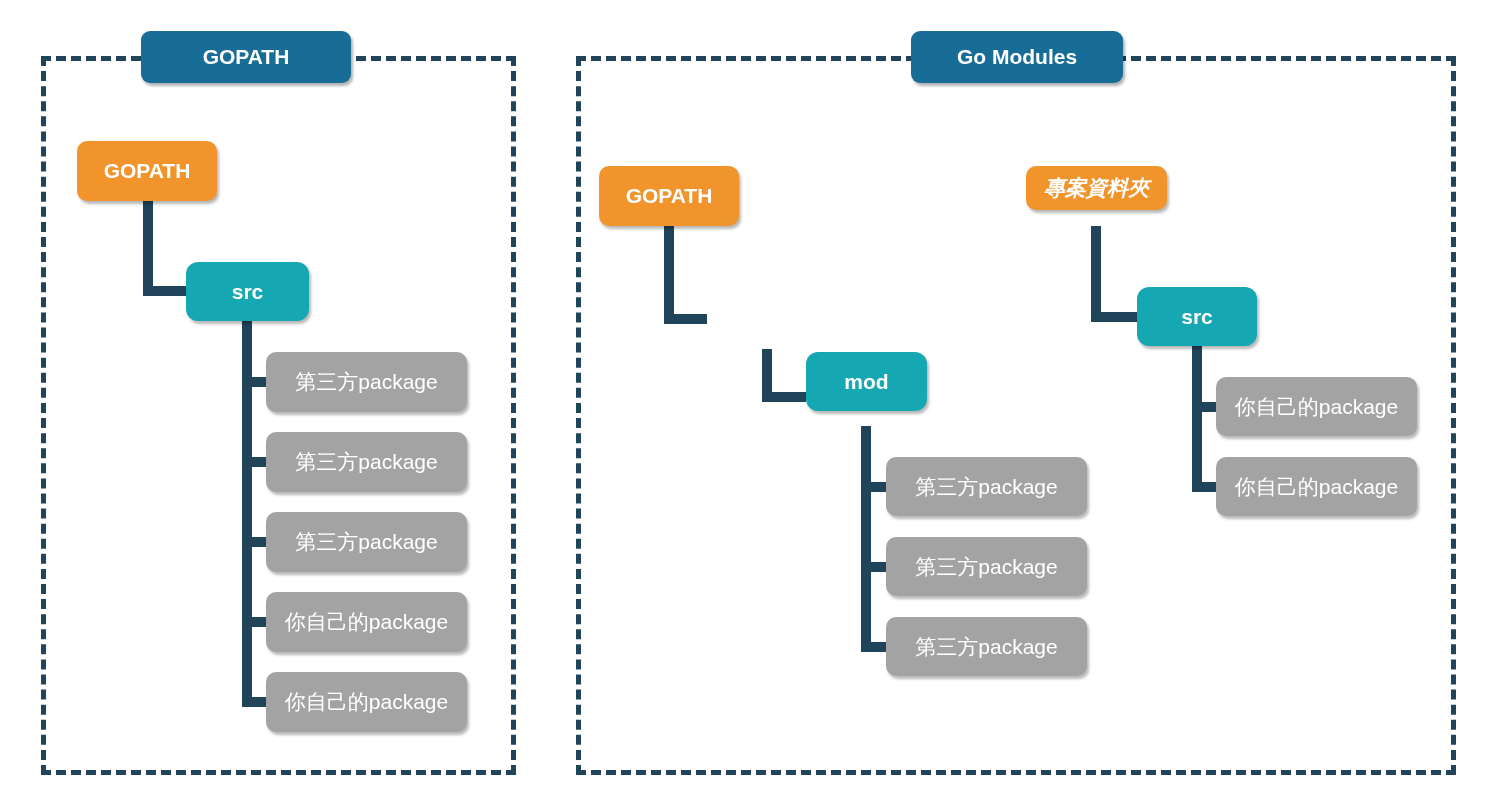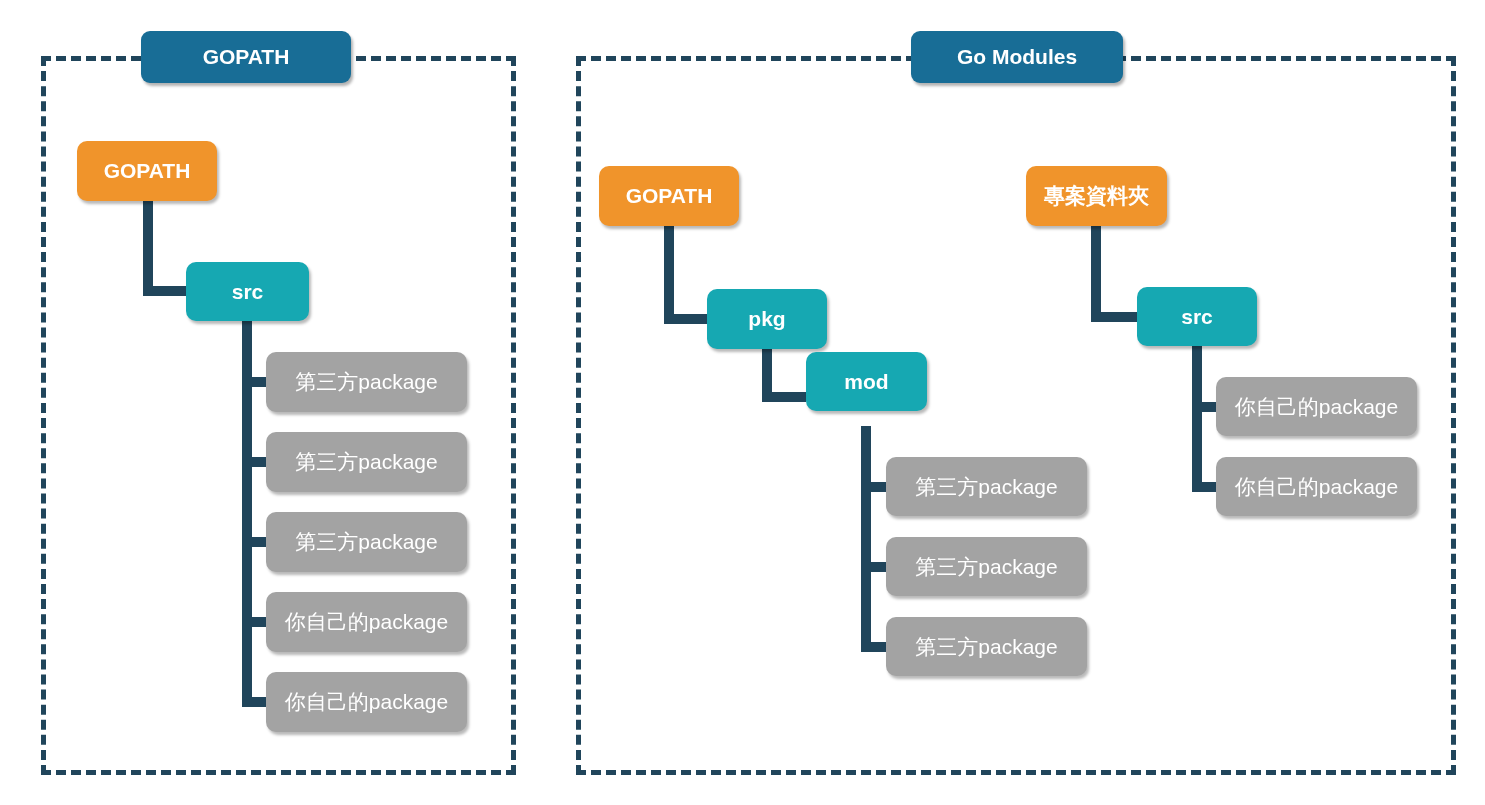--- a/index.html
+++ b/index.html
@@ -24,42 +24,42 @@
     border-radius:9px;box-shadow:2px 3px 3px rgba(0,0,0,0.3);z-index:5;}
   .badge-left{left:137px;top:27px;width:210px;height:52px;}
   .badge-right{left:907px;top:27px;width:212px;height:52px;text-align:center;}
 
   .line{position:absolute;background:var(--line);z-index:1;}
 
   .node{position:absolute;display:flex;align-items:center;justify-content:center;
     color:var(--text);font-size:21px;border-radius:10px;z-index:2;
     box-shadow:2px 3px 3px rgba(0,0,0,0.28);white-space:nowrap;}
   .root{background:var(--root-bg);font-weight:bold;}
-  .branch{background:var(--branch-bg);font-weight:bold;}
+  .branch{background:var(--branch-bg);font-weight:bold;border-radius:12px;}
   .leaf{background:var(--leaf-bg);font-weight:normal;}
 
   
   .n-l-root{left:73px;top:137px;width:140px;height:60px;}
   .n-l-src{left:182px;top:258px;width:123px;height:59px;}
   .n-l-leaf0{left:262px;top:348px;width:201px;height:60px;}
   .n-l-leaf1{left:262px;top:428px;width:201px;height:60px;}
   .n-l-leaf2{left:262px;top:508px;width:201px;height:60px;}
   .n-l-leaf3{left:262px;top:588px;width:201px;height:60px;}
   .n-l-leaf4{left:262px;top:668px;width:201px;height:60px;}
 
   
   .n-r-gopath{left:595px;top:162px;width:140px;height:60px;}
   .n-r-pkg{left:703px;top:285px;width:120px;height:60px;}
   .n-r-mod{left:802px;top:348px;width:121px;height:59px;}
   .n-r-tp0{left:882px;top:453px;width:201px;height:59px;}
   .n-r-tp1{left:882px;top:533px;width:201px;height:59px;}
   .n-r-tp2{left:882px;top:613px;width:201px;height:59px;}
 
   
-  .n-r-project{left:1022px;top:162px;width:141px;height:60px;}
+  .n-r-project{left:1022px;top:162px;width:141px;height:44px;font-style:italic;}
   .n-r-src{left:1133px;top:283px;width:120px;height:59px;}
   .n-r-own0{left:1212px;top:373px;width:201px;height:59px;}
   .n-r-own1{left:1212px;top:453px;width:201px;height:59px;}
 </style>
 </head>
 <body>
 
 <div class="canvas">
 
   <div class="panel panel-left"></div>
@@ -94,21 +94,20 @@
 
   <div class="node root n-l-root">GOPATH</div>
   <div class="node branch n-l-src">src</div>
   <div class="node leaf n-l-leaf0">第三方package</div>
   <div class="node leaf n-l-leaf1">第三方package</div>
   <div class="node leaf n-l-leaf2">第三方package</div>
   <div class="node leaf n-l-leaf3">你自己的package</div>
   <div class="node leaf n-l-leaf4">你自己的package</div>
 
   <div class="node root n-r-gopath">GOPATH</div>
-  <div class="node branch n-r-pkg">pkg</div>
   <div class="node branch n-r-mod">mod</div>
   <div class="node leaf n-r-tp0">第三方package</div>
   <div class="node leaf n-r-tp1">第三方package</div>
   <div class="node leaf n-r-tp2">第三方package</div>
 
   <div class="node root n-r-project">專案資料夾</div>
   <div class="node branch n-r-src">src</div>
   <div class="node leaf n-r-own0">你自己的package</div>
   <div class="node leaf n-r-own1">你自己的package</div>
 

